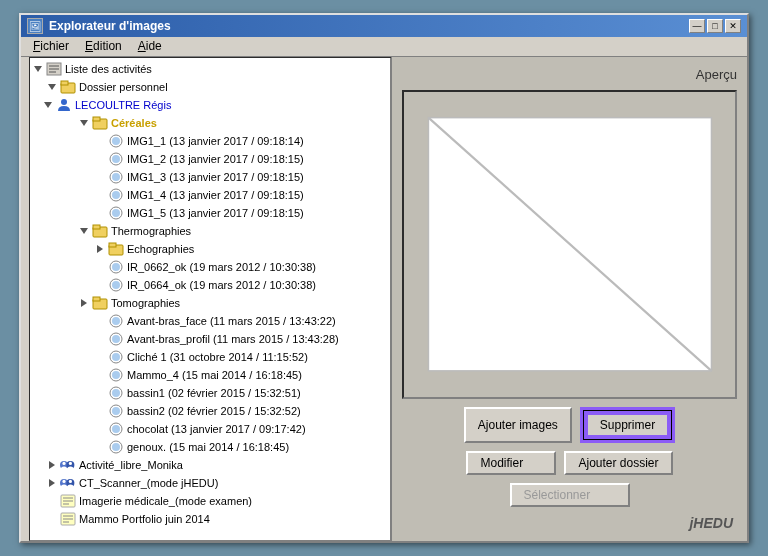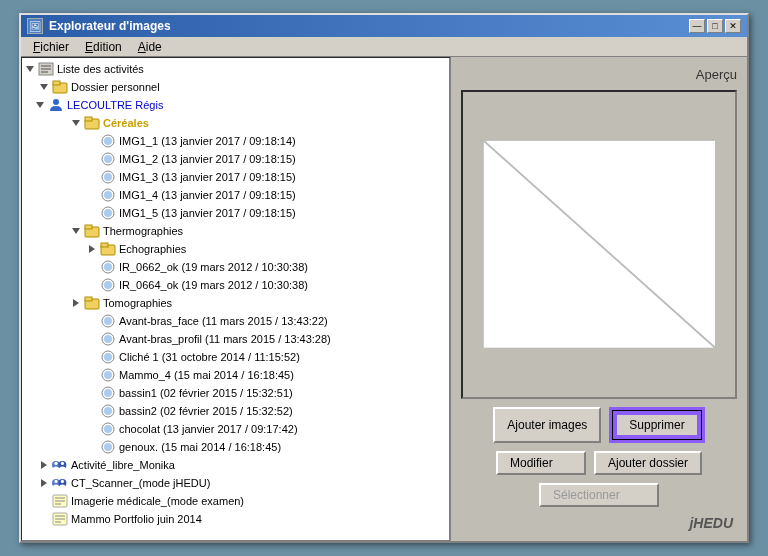--- a/index.html
+++ b/index.html
@@ -66,45 +66,45 @@
       justify-content: center;
       font-size: 9px;
       cursor: pointer;
       color: #000;
     }
     .title-btn.close { background: #d4d0c8; }
     .menu-bar {
       background: #d4d0c8;
       height: 20px;
       display: flex;
-      align-items: center;
       padding: 0 4px;
       border-bottom: 1px solid #808080;
       flex-shrink: 0;
     }
     .menu-item {
       padding: 2px 8px;
       font-size: 12px;
       cursor: pointer;
       color: #000;
     }
     .menu-item span { text-decoration: underline; }
     .main-content {
       display: flex;
       flex: 1;
       overflow: hidden;
     }
     .tree-panel {
-      width: 430px;
+      width: 363px;
       background: white;
       border: 1px inset #808080;
       border-right: 2px solid #808080;
       overflow-y: scroll;
       flex-shrink: 0;
       font-size: 12px;
+      margin-left: 8px;
     }
     .tree-panel::-webkit-scrollbar { width: 16px; }
     .tree-panel::-webkit-scrollbar-track { background: #d4d0c8; }
     .tree-panel::-webkit-scrollbar-thumb { background: #b0a898; border: 1px solid #808080; }
     .right-panel {
       flex: 1;
       background: #c0bdb4;
       display: flex;
       flex-direction: column;
       padding: 10px;

